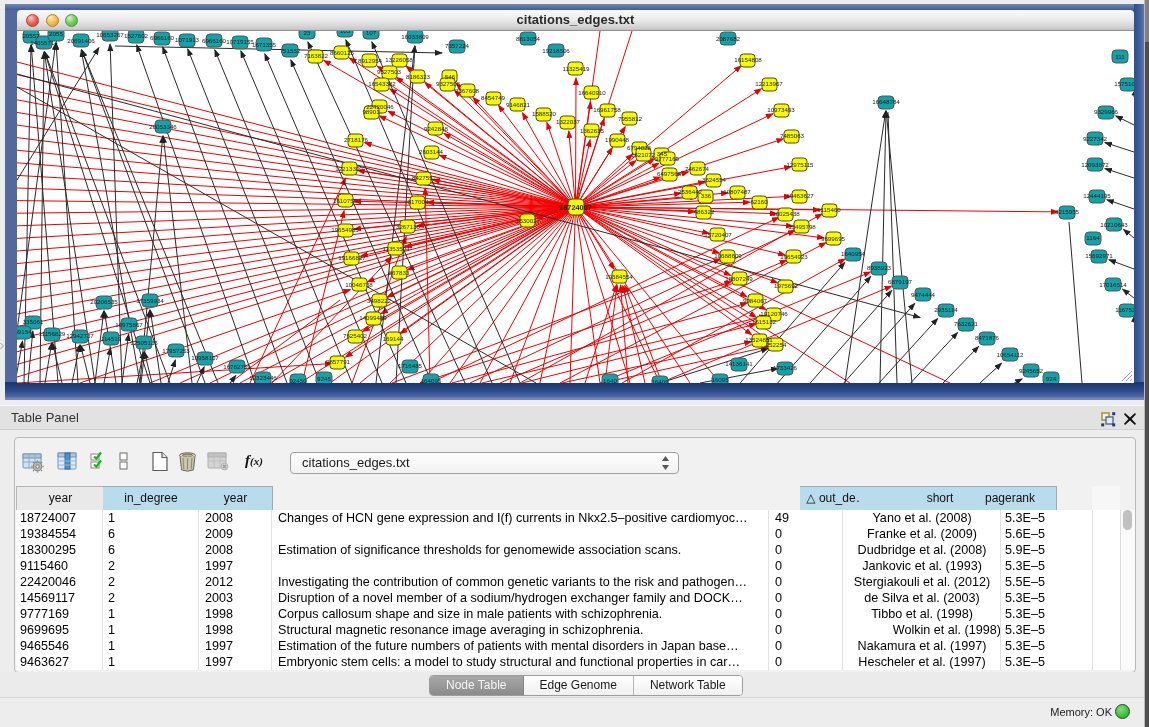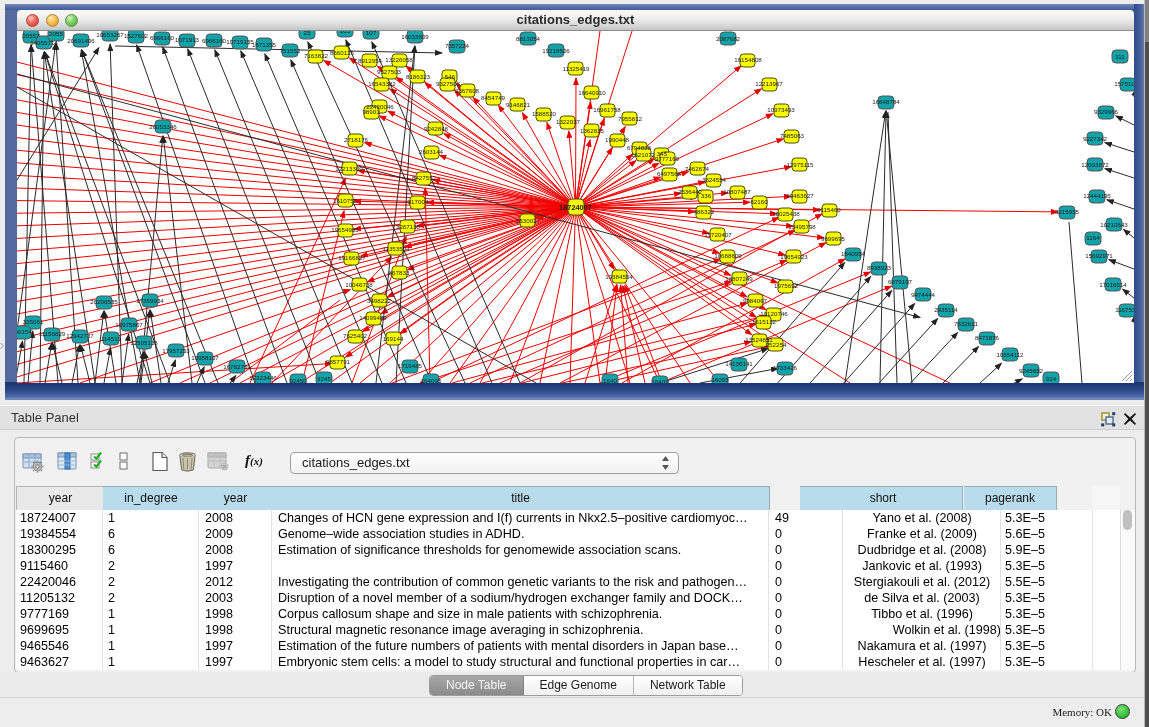--- a/index.html
+++ b/index.html
@@ -51,21 +51,21 @@
   
   #tabs{left:0px;top:672px;width:1145px;height:25px;background:#ebebeb;}
   #seg{left:429px;top:3px;height:19px;border:1px solid #9d9d9d;border-radius:4px;overflow:hidden;
        background:#fff;font-size:12px;}
   .segb{float:left;height:19px;line-height:19px;padding:0 16px;color:#1a1a1a;
        background:linear-gradient(180deg,#ffffff,#f0f0f0);border-right:1px solid #b5b5b5;}
   .segb.sel{background:linear-gradient(180deg,#a7a7a7,#8b8b8b);color:#f5f5f5;border-right:1px solid #848484;}
   .segb.last{border-right:none;}
   
   #status{left:0;top:697px;width:1145px;height:30px;background:#ededed;border-top:1px solid #d6d6d6;}
-  #mem{right:33px;top:8px;font-size:11px;color:#1a1a1a;font-family:Liberation Serif, serif;}
+  #mem{right:33px;top:8px;font-size:11px;color:#1a1a1a;}
   #dot{right:15px;top:6px;width:13px;height:13px;border-radius:50%;
        background:radial-gradient(circle at 38% 32%,#7de07d,#35c335 60%,#27a527);border:1px solid #3a3a3a;}
   #rstrip{left:1144px;top:0;width:5px;height:727px;background:#4e4e4e;border-left:1px solid #bbb;}
   #rstrip .lt{left:0;top:0;width:100%;height:42px;background:#808080;}
   .gridv{position:absolute;top:0;width:1px;height:160px;background:#e2e2e2;}
 </style>
 </head>
 <body>
 
 <div class="abs" id="winframe">
@@ -680,41 +680,39 @@
     <svg class="abs" style="right:8px;top:3px" width="9" height="14" viewBox="0 0 9 14">
       <path d="M4.5 0 L8 5 L1 5 z" fill="#555"></path>
           <path d="M4.5 14 L8 9 L1 9 z" fill="#555"></path>
     </svg>
   </div>
   </div>
   <div class="abs" id="thead">
       <div class="abs hc gray" style="left:0px;width:87px">year</div>
       <div class="abs hc " style="left:87px;width:96px">in_degree</div>
       <div class="abs hc " style="left:183px;width:73px">year</div>
-      <div class="abs hc " style="left:256px;width:497px">title</div>
       <div class="abs hc " style="left:784px;width:74px">△ out_de…</div>
-      <div class="abs hc " style="left:788px;width:158px">short</div>
+      <div class="abs hc " style="left:845px;width:158px">short</div>
       <div class="abs hc " style="left:948px;width:92px">pagerank</div>
     </div>
   <div class="abs" id="tfill"></div>
   <div class="abs" id="tbody">
       <div class="row" style="top:0px">
         <span class="c" style="left:4px;width:80px">18724007</span>
         <span class="c" style="left:92px;width:80px">1</span>
         <span class="c" style="left:189px;width:60px">2008</span>
         <span class="c" style="left:262px;width:488px">Changes of HCN gene expression and I(f) currents in Nkx2.5–positive cardiomyoc…</span>
         <span class="c" style="left:759px;width:64px">49</span>
         <span class="c" style="left:827px;width:158px;text-align:center">Yano et al. (2008)</span>
         <span class="c" style="left:989px;width:85px">5.3E–5</span>
       </div>
       <div class="row" style="top:16px">
         <span class="c" style="left:4px;width:80px">19384554</span>
         <span class="c" style="left:92px;width:80px">6</span>
         <span class="c" style="left:189px;width:60px">2009</span>
-        <span class="c" style="left:262px;width:488px">Genome–wide association studies in ADHD.</span>
         <span class="c" style="left:759px;width:64px">0</span>
         <span class="c" style="left:827px;width:158px;text-align:center">Franke et al. (2009)</span>
         <span class="c" style="left:989px;width:85px">5.6E–5</span>
       </div>
       <div class="row" style="top:32px">
         <span class="c" style="left:4px;width:80px">18300295</span>
         <span class="c" style="left:92px;width:80px">6</span>
         <span class="c" style="left:189px;width:60px">2008</span>
         <span class="c" style="left:262px;width:488px">Estimation of significance thresholds for genomewide association scans.</span>
         <span class="c" style="left:759px;width:64px">0</span>
@@ -732,35 +730,35 @@
       <div class="row" style="top:64px">
         <span class="c" style="left:4px;width:80px">22420046</span>
         <span class="c" style="left:92px;width:80px">2</span>
         <span class="c" style="left:189px;width:60px">2012</span>
         <span class="c" style="left:262px;width:488px">Investigating the contribution of common genetic variants to the risk and pathogen…</span>
         <span class="c" style="left:759px;width:64px">0</span>
         <span class="c" style="left:827px;width:158px;text-align:center">Stergiakouli et al. (2012)</span>
         <span class="c" style="left:989px;width:85px">5.5E–5</span>
       </div>
       <div class="row" style="top:80px">
-        <span class="c" style="left:4px;width:80px">11205132</span>
+        <span class="c" style="left:4px;width:80px">14569117</span>
         <span class="c" style="left:92px;width:80px">2</span>
         <span class="c" style="left:189px;width:60px">2003</span>
         <span class="c" style="left:262px;width:488px">Disruption of a novel member of a sodium/hydrogen exchanger family and DOCK…</span>
         <span class="c" style="left:759px;width:64px">0</span>
         <span class="c" style="left:827px;width:158px;text-align:center">de Silva et al. (2003)</span>
         <span class="c" style="left:989px;width:85px">5.3E–5</span>
       </div>
       <div class="row" style="top:96px">
         <span class="c" style="left:4px;width:80px">9777169</span>
         <span class="c" style="left:92px;width:80px">1</span>
         <span class="c" style="left:189px;width:60px">1998</span>
         <span class="c" style="left:262px;width:488px">Corpus callosum shape and size in male patients with schizophrenia.</span>
         <span class="c" style="left:759px;width:64px">0</span>
-        <span class="c" style="left:827px;width:158px;text-align:center">Tibbo et al. (1996)</span>
+        <span class="c" style="left:827px;width:158px;text-align:center">Tibbo et al. (1998)</span>
         <span class="c" style="left:989px;width:85px">5.3E–5</span>
       </div>
       <div class="row" style="top:112px">
         <span class="c" style="left:4px;width:80px">9699695</span>
         <span class="c" style="left:92px;width:80px">1</span>
         <span class="c" style="left:189px;width:60px">1998</span>
         <span class="c" style="left:262px;width:488px">Structural magnetic resonance image averaging in schizophrenia.</span>
         <span class="c" style="left:759px;width:64px">0</span>
         <span class="c" style="left:827px;width:158px;text-align:right">Wolkin et al. (1998)</span>
         <span class="c" style="left:989px;width:85px">5.3E–5</span>

